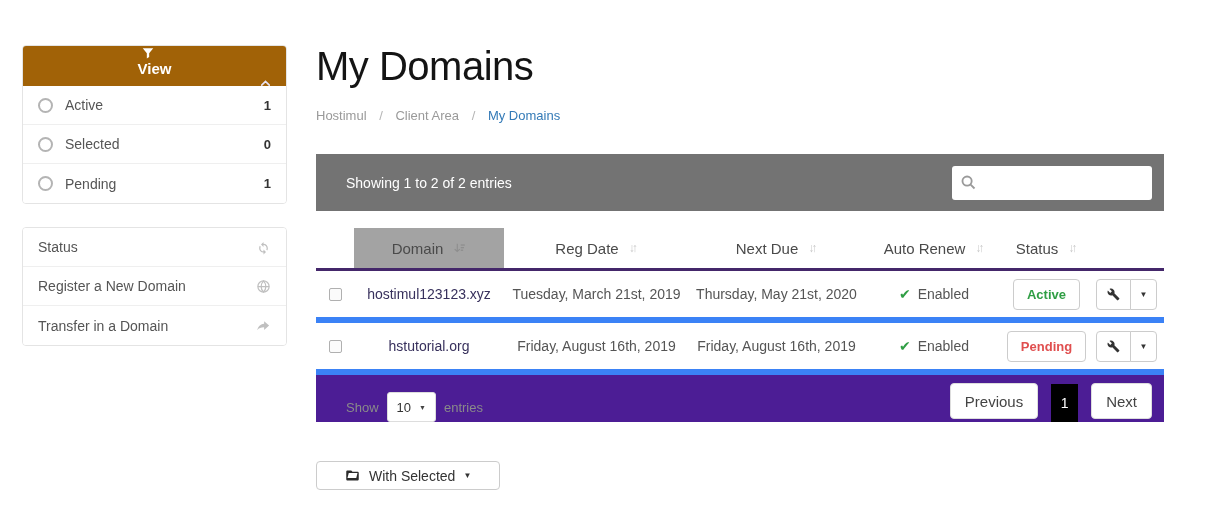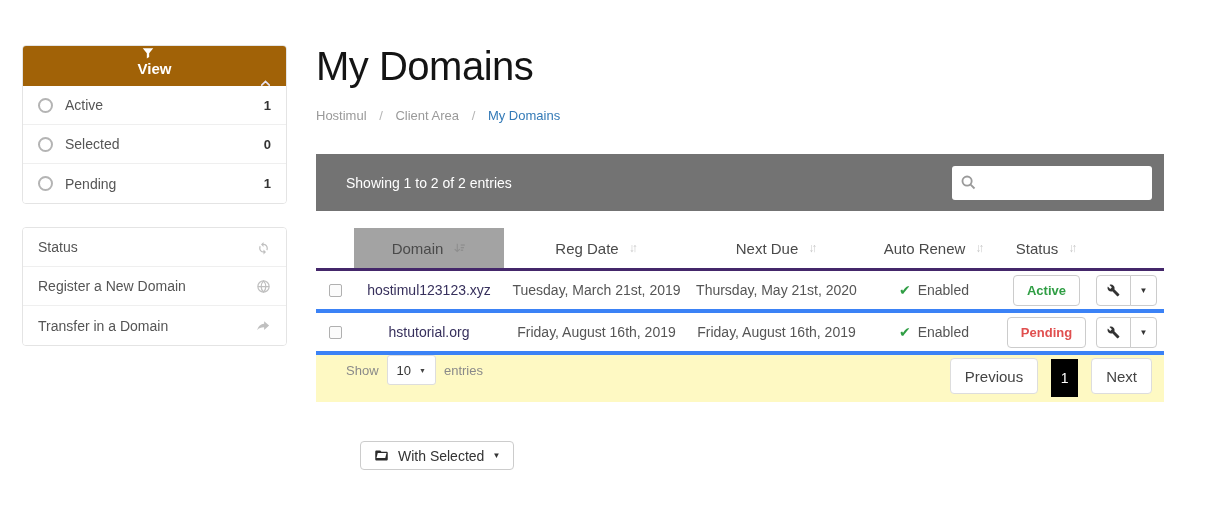--- a/index.html
+++ b/index.html
@@ -38,49 +38,49 @@
   .search input { width:200px; height:34px; border:none; border-radius:3px; background:#fff;
     padding:0 10px 0 32px; font-size:14px; outline:none; color:#333; }
 
   .grid { display:grid; grid-template-columns:38px 150px 185px 175px 140px 85px 75px; align-items:center; }
   .thead { margin-top:17px; border-bottom:3px solid #44276a; }
   .th { height:40px; display:flex; align-items:center; justify-content:center; font-size:15px; color:#4a4a4a; cursor:pointer; }
   .th.sorted { background:#a3a3a3; }
   .sort-pair { margin-left:10px; font-size:12px; color:#c9c9c9; letter-spacing:-3px; padding-right:3px; }
   .sort-active { margin-left:10px; color:#8d8d8d; display:inline-flex; }
 
-  .tr { height:42px; border-bottom:4px solid #3b82f6; background:#fff; }
+  .tr { height:52px; border-bottom:6px solid #3b82f6; background:#fff; }
   .td { display:flex; align-items:center; justify-content:center; font-size:14px; color:#555; }
   .checkbox { width:13px; height:13px; border:1px solid #b0b0b0; border-radius:2px; background:#fbfbfb; cursor:pointer; }
   .domain-link { color:#37305c; text-decoration:none; cursor:pointer; font-size:14px; }
   .check { color:#2f9e44; margin-right:7px; font-size:14px; }
   .status-btn { background:#fff; border:1px solid #ccc; border-radius:4px; padding:7px 13px;
     font-size:13px; font-weight:700; cursor:pointer; font-family:inherit; }
   .status-active { color:#2f9e44; }
   .status-pending { color:#e04f4f; }
   .btn-group { display:inline-flex; }
   .btn-group button { background:#fff; border:1px solid #ccc; height:31px; cursor:pointer;
     display:inline-flex; align-items:center; justify-content:center; color:#333; }
   .btn-wrench { width:35px; border-radius:4px 0 0 4px; }
   .btn-caret { width:27px; border-radius:0 4px 4px 0; margin-left:-1px; font-size:8px; color:#333; }
 
-  .tfoot { height:47px; background:#fef9c3; display:flex; align-items:flex-start; padding:0 12px 0 30px; }
+  .tfoot { height:47px; background:#4c1d95; display:flex; align-items:flex-end; padding:0 12px 0 30px; }
   .show-entries { display:flex; align-items:center; font-size:13px; color:#8a8a8a; }
   .page-size { margin:0 8px; background:#fff; border:1px solid #ddd; border-radius:3px; height:30px;
     display:inline-flex; align-items:center; padding:0 9px; color:#333; font-size:13px; cursor:pointer; }
   .page-size .caret { font-size:7px; margin-left:8px; color:#444; }
   .pagination { margin-left:auto; display:flex; align-items:center; }
   .page-btn { background:#fff; border:1px solid #ddd; border-radius:4px; color:#444;
     font-size:15px; padding:0 14px; height:36px; cursor:pointer; font-family:Liberation Sans, sans-serif; }
   .page-current { background:#000; color:#fff; border:none; border-radius:0; height:38px; width:27px;
     font-size:14px; margin:4px 13px 0 13px; cursor:pointer; font-family:inherit; }
 
   .with-selected { margin-top:39px; background:#fff; border:1px solid #ccc; border-radius:4px;
-    height:29px; display:inline-flex; align-items:center; padding:0 13px; font-size:14px; color:#333;
-    cursor:pointer; font-family:inherit;margin-left:44px; }
+    height:29px; display:inline-flex; align-items:center; padding:0 28px; font-size:14px; color:#333;
+    cursor:pointer; font-family:inherit; }
   .with-selected .f-icon { color:#2b2b2b; margin-right:9px; display:inline-flex; }
   .with-selected .caret { font-size:8px; margin-left:8px; color:#333; }
 </style>
 </head>
 <body>
 
 <div class="layout">
 
   <aside class="sidebar">
 

